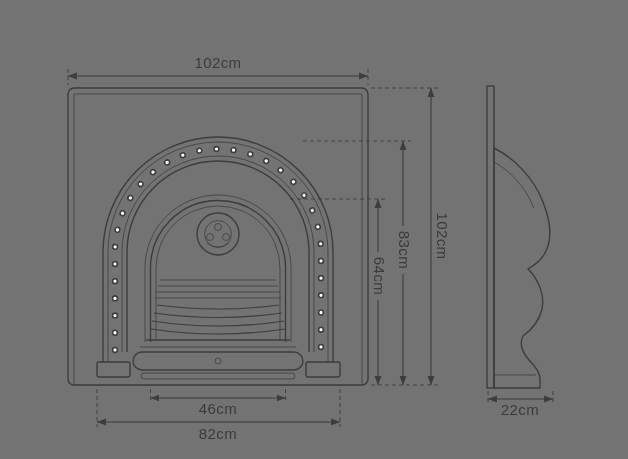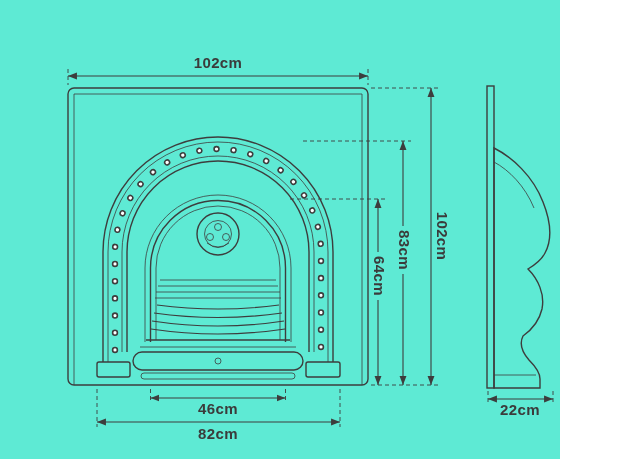--- a/index.html
+++ b/index.html
@@ -2,25 +2,24 @@
 <html><head>
 <meta charset="utf-8">
 <style>
   html, body {
     margin: 0;
     padding: 0;
     background: #ffffff;
   }
   .canvas {
     position: relative;
-    width: 560px;
+    width: 628px;
     height: 459px;
-    background: #5eead4;
+    background: #737373;
     overflow: hidden;
-    font-weight: bold;
   }
   svg { display: block; }
   .ln   { stroke: #3d3d3d; fill: none; stroke-width: 1.4; }
   .thin { stroke: #3d3d3d; fill: none; stroke-width: 0.8; }
   .dim  { stroke: #3d3d3d; fill: none; stroke-width: 1.1; }
   .ext  { stroke: #3d3d3d; fill: none; stroke-width: 0.9; stroke-dasharray: 4 3; }
   .dots  { stroke: #3d3d3d; stroke-width: 6.4; fill: none; stroke-linecap: round; stroke-dasharray: 0.1 17.1; }
   .dotsw { stroke: #ffffff; stroke-width: 3.2; fill: none; stroke-linecap: round; stroke-dasharray: 0.1 17.1; }
   .lbl {
     font-family: "Liberation Sans", sans-serif;

